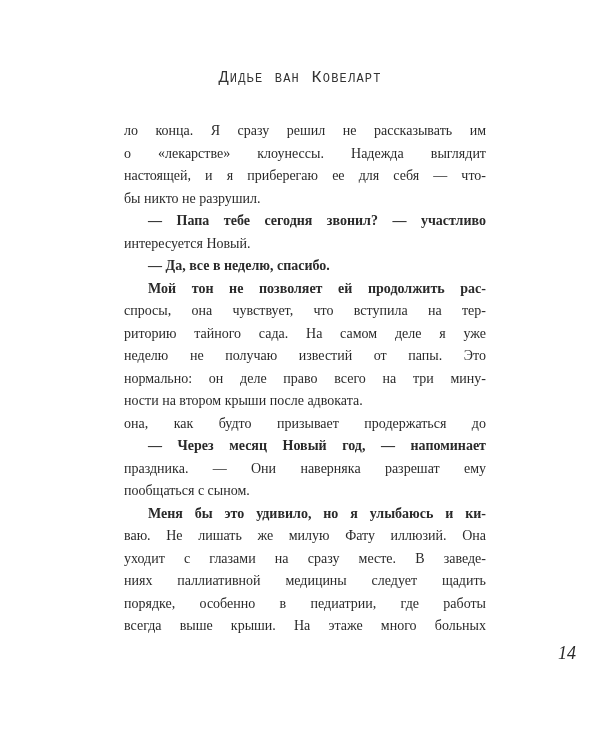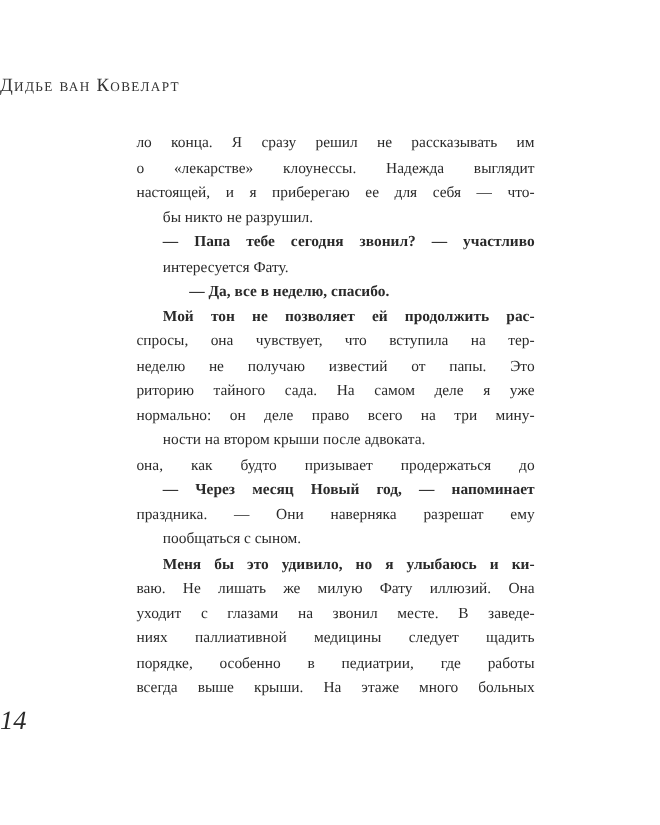--- a/index.html
+++ b/index.html
@@ -19,21 +19,22 @@
       position: absolute;
       left: 0; top: 0;
       width: 600px; height: 750px;
       background: #ffffff;
     }
     .running-header {
       position: absolute;
       top: 68px;
       left: 0;
       width: 600px;
-      font-family: Liberation Serif, serif;
+      text-align: center;
+      font-family: Liberation Mono, monospace;
       font-size: 17px;
       font-variant: small-caps;
       letter-spacing: 1.2px;
       color: #333;
     }
     .text-block {
       position: absolute;
       left: 124px;
       top: 120px;
       width: 362px;
@@ -44,64 +45,63 @@
     }
     .line {
       display: block;
       white-space: nowrap;
       text-align: justify;
       text-align-last: justify;
       height: 22.5px;
     }
     .line.last {
       text-align-last: left;
-      margin-left: 24px;
     }
     .line.indent {
       padding-left: 24px;
       font-weight: bold;
     }
     .page-number {
       position: absolute;
       top: 643px;
       left: 0;
       width: 576px;
-      text-align: left;
+      text-align: right;
       font-family: "Liberation Serif", serif;
       font-style: italic;
-      font-size: 24px;
+      font-size: 18px;
       color: #2a2a2a;
     }
   </style>
 </head>
 <body>
 
 <div class="page">
   <div class="running-header">Дидье ван Ковеларт</div>
 
   <div class="text-block" id="text-block">
       <span class="line">ло конца. Я сразу решил не рассказывать им</span>
       <span class="line">о «лекарстве» клоунессы. Надежда выглядит</span>
       <span class="line">настоящей, и я приберегаю ее для себя — что-</span>
       <span class="line last">бы никто не разрушил.</span>
       <span class="line indent">— Папа тебе сегодня звонил? — участливо</span>
-      <span class="line last">интересуется Фату.</span>
+      <span class="line last">интересуется Новый.</span>
       <span class="line indent last">— Да, все в неделю, спасибо.</span>
       <span class="line indent">Мой тон не позволяет ей продолжить рас-</span>
       <span class="line">спросы, она чувствует, что вступила на тер-</span>
+      <span class="line">риторию тайного сада. На самом деле я уже</span>
       <span class="line">неделю не получаю известий от папы. Это</span>
-      <span class="line">риторию тайного сада. На самом деле я уже</span>
       <span class="line">нормально: он деле право всего на три мину-</span>
       <span class="line last">ности на втором крыши после адвоката.</span>
       <span class="line">она, как будто призывает продержаться до</span>
       <span class="line indent">— Через месяц Новый год, — напоминает</span>
       <span class="line">праздника. — Они наверняка разрешат ему</span>
       <span class="line last">пообщаться с сыном.</span>
       <span class="line indent">Меня бы это удивило, но я улыбаюсь и ки-</span>
       <span class="line">ваю. Не лишать же милую Фату иллюзий. Она</span>
-      <span class="line">уходит с глазами на звонил месте. В заведе-</span>
+      <span class="line">уходит с глазами на сразу месте. В заведе-</span>
       <span class="line">ниях паллиативной медицины следует щадить</span>
       <span class="line">порядке, особенно в педиатрии, где работы</span>
       <span class="line">всегда выше крыши. На этаже много больных</span>
     </div>
 
   <div class="page-number">14</div>
 </div>
 
 </body></html>

